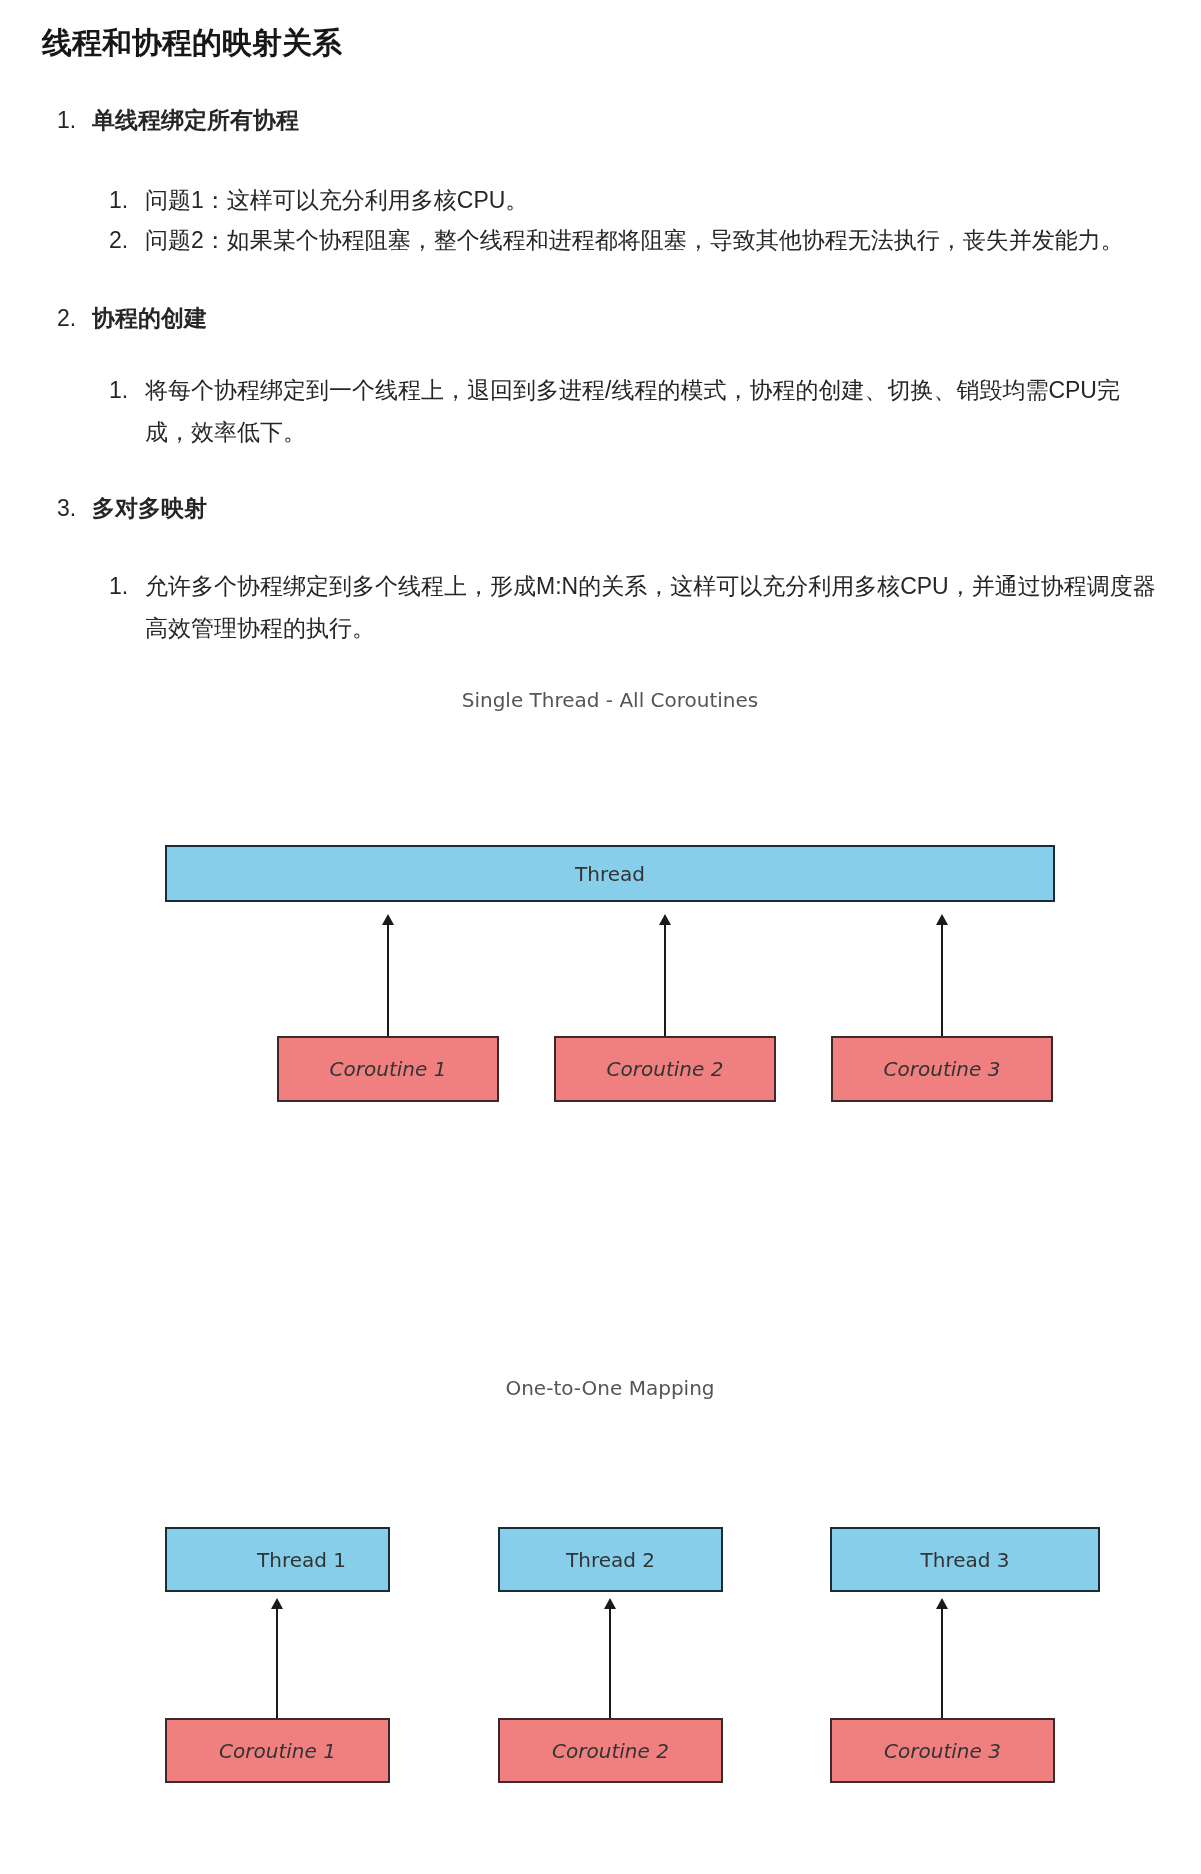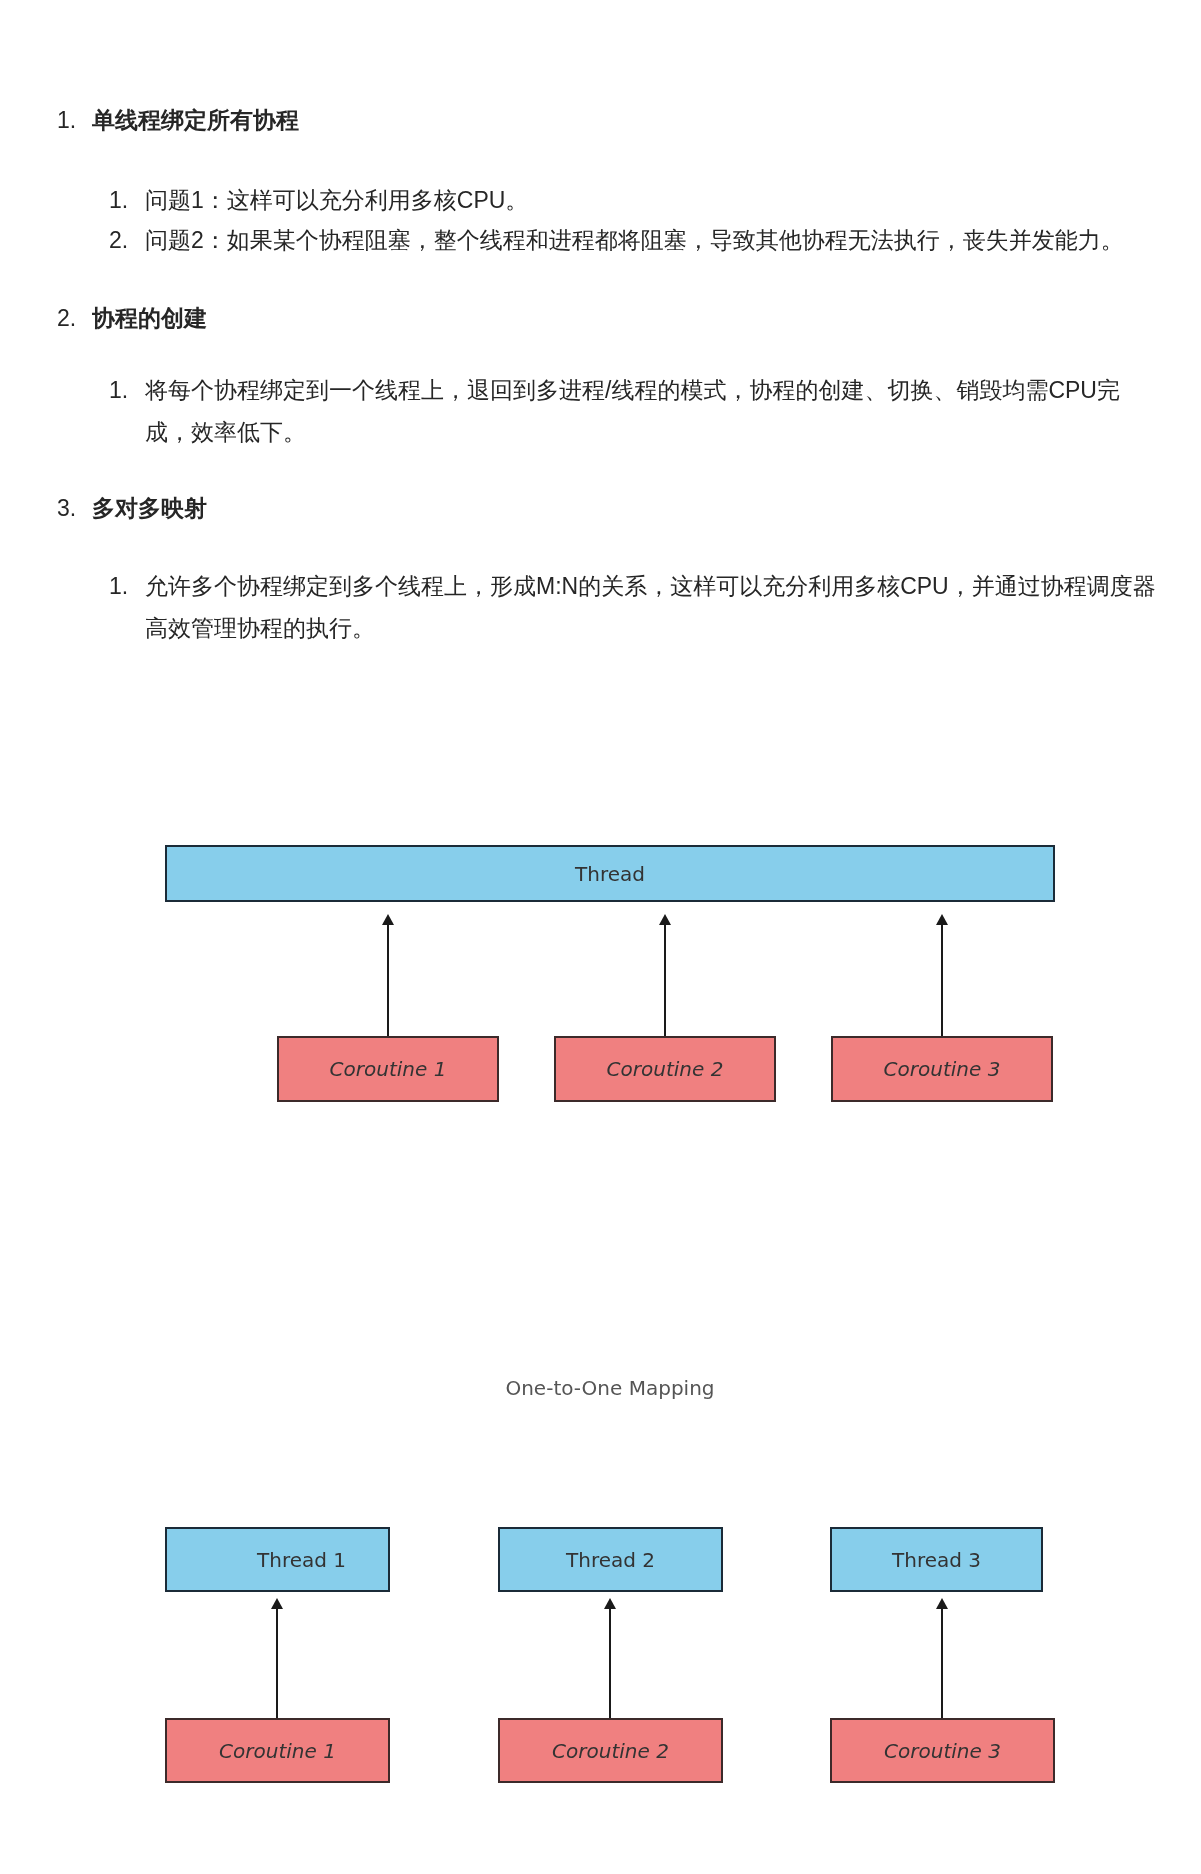--- a/index.html
+++ b/index.html
@@ -46,20 +46,21 @@
     position:absolute; left:-6px; top:0; width:0; height:0;
     border-left:6px solid transparent; border-right:6px solid transparent;
     border-bottom:11px solid var(--arrow);
   }
 </style>
 </head>
 <body>
 
 <div class="page">
 
+  <h1 class="doc-heading">线程和协程的映射关系</h1>
 
   <div class="li li1" style="top:105px;">
     <span class="marker">1.</span>
     <span class="label">单线程绑定所有协程</span>
   </div>
 
   <div class="li li2" style="top:185px;">
     <span class="marker">1.</span>
     <span class="content"><span class="term">问题1</span><span>：这样可以充分利用多核CPU。</span></span>
   </div>
@@ -82,20 +83,21 @@
   <div class="li li1" style="top:493px;">
     <span class="marker">3.</span>
     <span class="label">多对多映射</span>
   </div>
 
   <div class="li li2 para" style="top:565px;">
     <span class="marker">1.</span>
     <span class="content">允许多个协程绑定到多个线程上，形成M:N的关系，这样可以充分利用多核CPU，并通过协程调度器高效管理协程的执行。</span>
   </div>
 
+  <div class="diagram-title" style="top:687px;">Single Thread - All Coroutines</div>
 
   <div class="node thread" style="left:165px; top:845px; width:890px; height:57px;">
     <span>Thread</span>
   </div>
 
   <div class="arrow" style="left:388px; top:914px; height:122px;">
     <span class="head"></span>
     <span class="shaft" style="height:112px;"></span>
   </div>
   <div class="arrow" style="left:665px; top:914px; height:122px;">
@@ -118,21 +120,21 @@
   </div>
 
   <div class="diagram-title" style="top:1375px;">One-to-One Mapping</div>
 
   <div class="node thread" style="left:165px; top:1527px; width:225px; height:65px;padding-left:48px;">
     <span>Thread 1</span>
   </div>
   <div class="node thread" style="left:498px; top:1527px; width:225px; height:65px;">
     <span>Thread 2</span>
   </div>
-  <div class="node thread" style="left:830px; top:1527px; width:213px; height:65px;">
+  <div class="node thread" style="left:830px; top:1527px; width:270px; height:65px;">
     <span>Thread 3</span>
   </div>
 
   <div class="arrow" style="left:277px; top:1598px; height:120px;">
     <span class="head"></span>
     <span class="shaft" style="height:110px;"></span>
   </div>
   <div class="arrow" style="left:610px; top:1598px; height:120px;">
     <span class="head"></span>
     <span class="shaft" style="height:110px;"></span>

